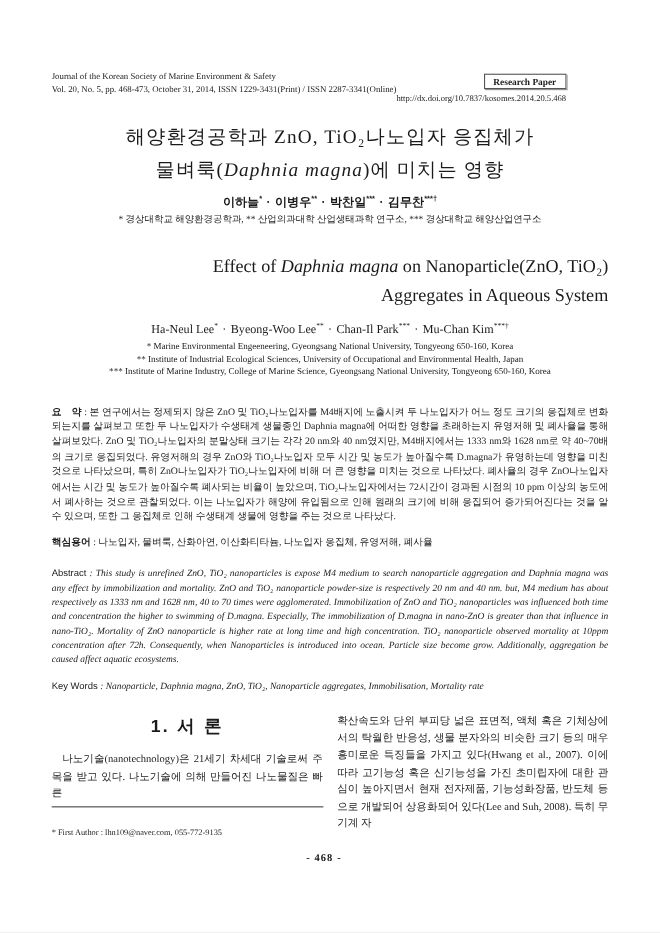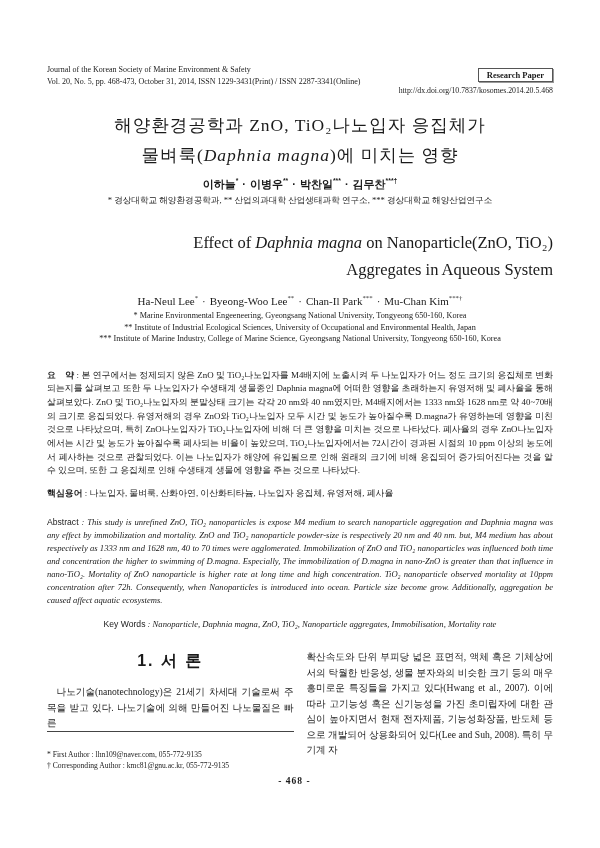--- a/index.html
+++ b/index.html
@@ -3,21 +3,21 @@
 <meta charset="utf-8">
 <style>
   html,body{margin:0;padding:0;background:#e8e8e8;}
   .page{
     width:600px;height:848px;background:#ffffff;position:relative;
     margin:0 auto;box-sizing:border-box;padding:64px 47px 0 47px;
     font-family:"Liberation Serif","DejaVu Serif",serif;color:#1a1a1a;
     outline:1px solid #cfcfcf;overflow:hidden;
   }
   
-  .hdr{display:flex;justify-content:space-between;align-items:flex-start;}
+  .hdr{display:flex;justify-content:flex-start;align-items:flex-start;}
   .hdr-left{font-size:8px;line-height:12px;white-space:nowrap;}
   .hdr-right{text-align:right;}
   .badge{
     display:inline-block;border:1px solid #555;box-shadow:1px 1px 0 #999;
     font-weight:bold;font-size:8.5px;padding:1px 8px;margin-bottom:3px;
   }
   .doi{font-size:7.8px;line-height:11px;}
   
   .title-kr{margin-top:14px;text-align:center;font-size:17.5px;line-height:30px;letter-spacing:1px;}
   .authors-kr{margin-top:7px;text-align:center;font-size:11px;font-weight:bold;
@@ -29,21 +29,21 @@
   sup{font-size:62%;vertical-align:super;line-height:0;}
   .dot{margin:0 4px;}
   .it{font-style:italic;}
   
   .abs-kr{margin-top:24px;font-size:8.9px;line-height:13.7px;text-align:justify;}
   .abs-kr .lbl{font-weight:bold;white-space:pre;}
   .kw-kr{margin-top:9px;font-size:8.9px;}
   .kw-kr .lbl{font-weight:bold;}
   .abs-en{margin-top:16px;font-size:8.6px;line-height:13px;text-align:justify;font-style:italic;}
   .abs-en .lbl,.kw-en .lbl{font-style:normal;font-family:"Liberation Sans","DejaVu Sans",sans-serif;font-size:8.6px;}
-  .kw-en{margin-top:12px;font-size:8.6px;font-style:italic;text-align:center;}
+  .kw-en{margin-top:12px;font-size:8.6px;font-style:italic;}
   
   .cols{margin-top:20px;display:flex;gap:13px;height:114px;}
   .col{width:50%;box-sizing:border-box;display:flex;flex-direction:column;}
   .sec-head{text-align:center;font-weight:bold;font-size:16px;margin:2px 0 12px 0;
     font-family:"Liberation Sans","DejaVu Sans",sans-serif;letter-spacing:2px;}
   .body-par{font-size:9.6px;line-height:15.5px;text-align:justify;}
   .indent{text-indent:1em;}
   .footnotes{margin-top:auto;border-top:1px solid #444;padding-top:17px;
     font-size:7.6px;line-height:11px;}
   
@@ -97,21 +97,20 @@
   <p class="abs-en"><span class="lbl">Abstract</span><span> : This study is unrefined ZnO, TiO₂ nanoparticles is expose M4 medium to search nanoparticle aggregation and Daphnia magna was any effect by immobilization and mortality. ZnO and TiO₂ nanoparticle powder-size is respectively 20 nm and 40 nm. but, M4 medium has about respectively as 1333 nm and 1628 nm, 40 to 70 times were agglomerated. Immobilization of ZnO and TiO₂ nanoparticles was influenced both time and concentration the higher to swimming of D.magna. Especially, The immobilization of D.magna in nano-ZnO is greater than that influence in nano-TiO₂. Mortality of ZnO nanoparticle is higher rate at long time and high concentration. TiO₂ nanoparticle observed mortality at 10ppm concentration after 72h. Consequently, when Nanoparticles is introduced into ocean. Particle size become grow. Additionally, aggregation be caused affect aquatic ecosystems.</span></p>
 
   <p class="kw-en"><span class="lbl">Key Words</span><span> : Nanoparticle, Daphnia magna, ZnO, TiO₂, Nanoparticle aggregates, Immobilisation, Mortality rate</span></p>
 
   <div class="cols">
     <div class="col">
       <div class="sec-head">1. 서 론</div>
       <div class="body-par indent">나노기술(nanotechnology)은 21세기 차세대 기술로써 주목을 받고 있다. 나노기술에 의해 만들어진 나노물질은 빠른</div>
       <div class="footnotes">
         <div>* First Author : lhn109@naver.com, 055-772-9135</div>
-        <div>† Corresponding Author : kmc81@gnu.ac.kr, 055-772-9135</div>
       </div>
     </div>
     <div class="col">
       <div class="body-par">확산속도와 단위 부피당 넓은 표면적, 액체 혹은 기체상에서의 탁월한 반응성, 생물 분자와의 비슷한 크기 등의 매우 흥미로운 특징들을 가지고 있다(Hwang et al., 2007). 이에 따라 고기능성 혹은 신기능성을 가진 초미립자에 대한 관심이 높아지면서 현재 전자제품, 기능성화장품, 반도체 등으로 개발되어 상용화되어 있다(Lee and Suh, 2008). 특히 무기계 자</div>
     </div>
   </div>
 
   <div class="pg-footer">- 468 -</div>
 
 </div>

